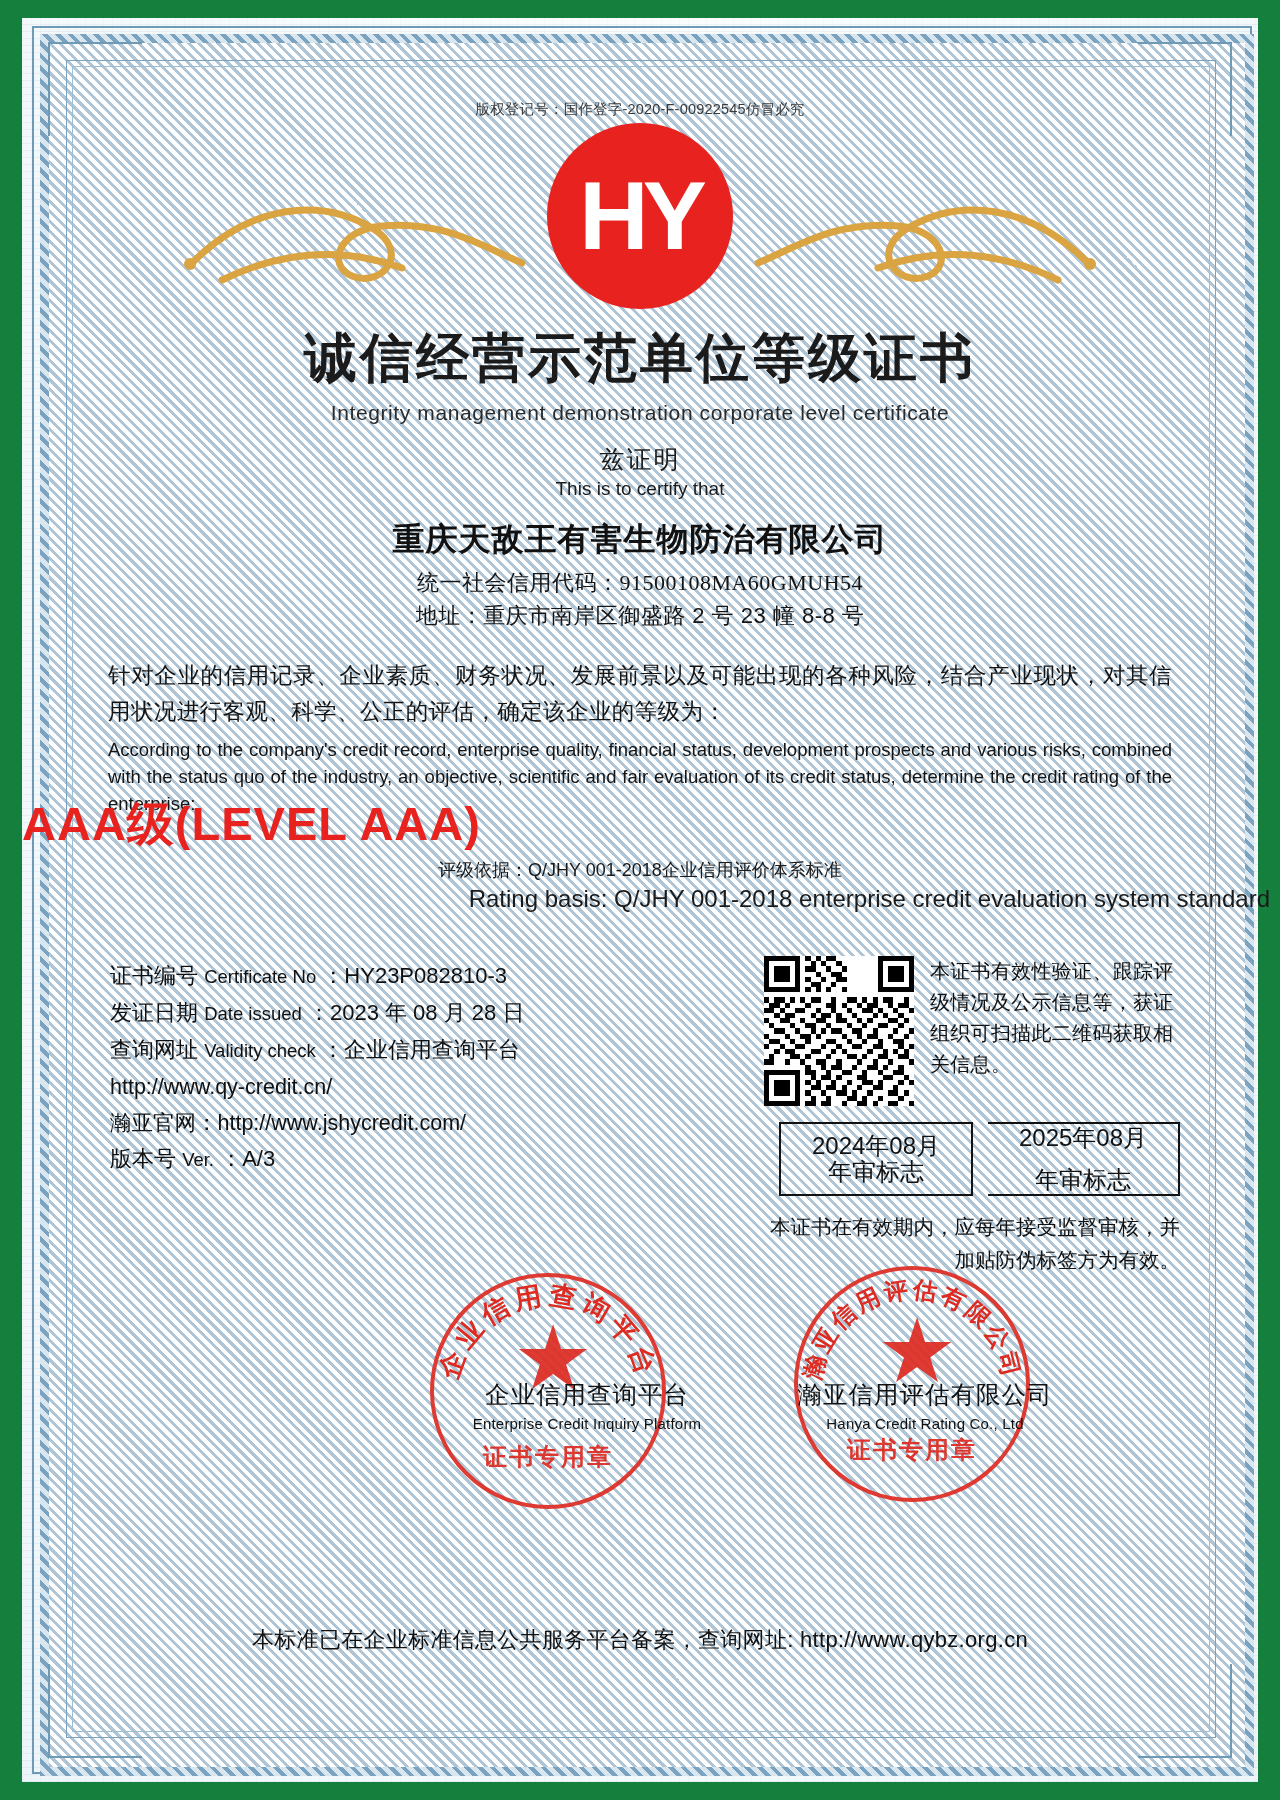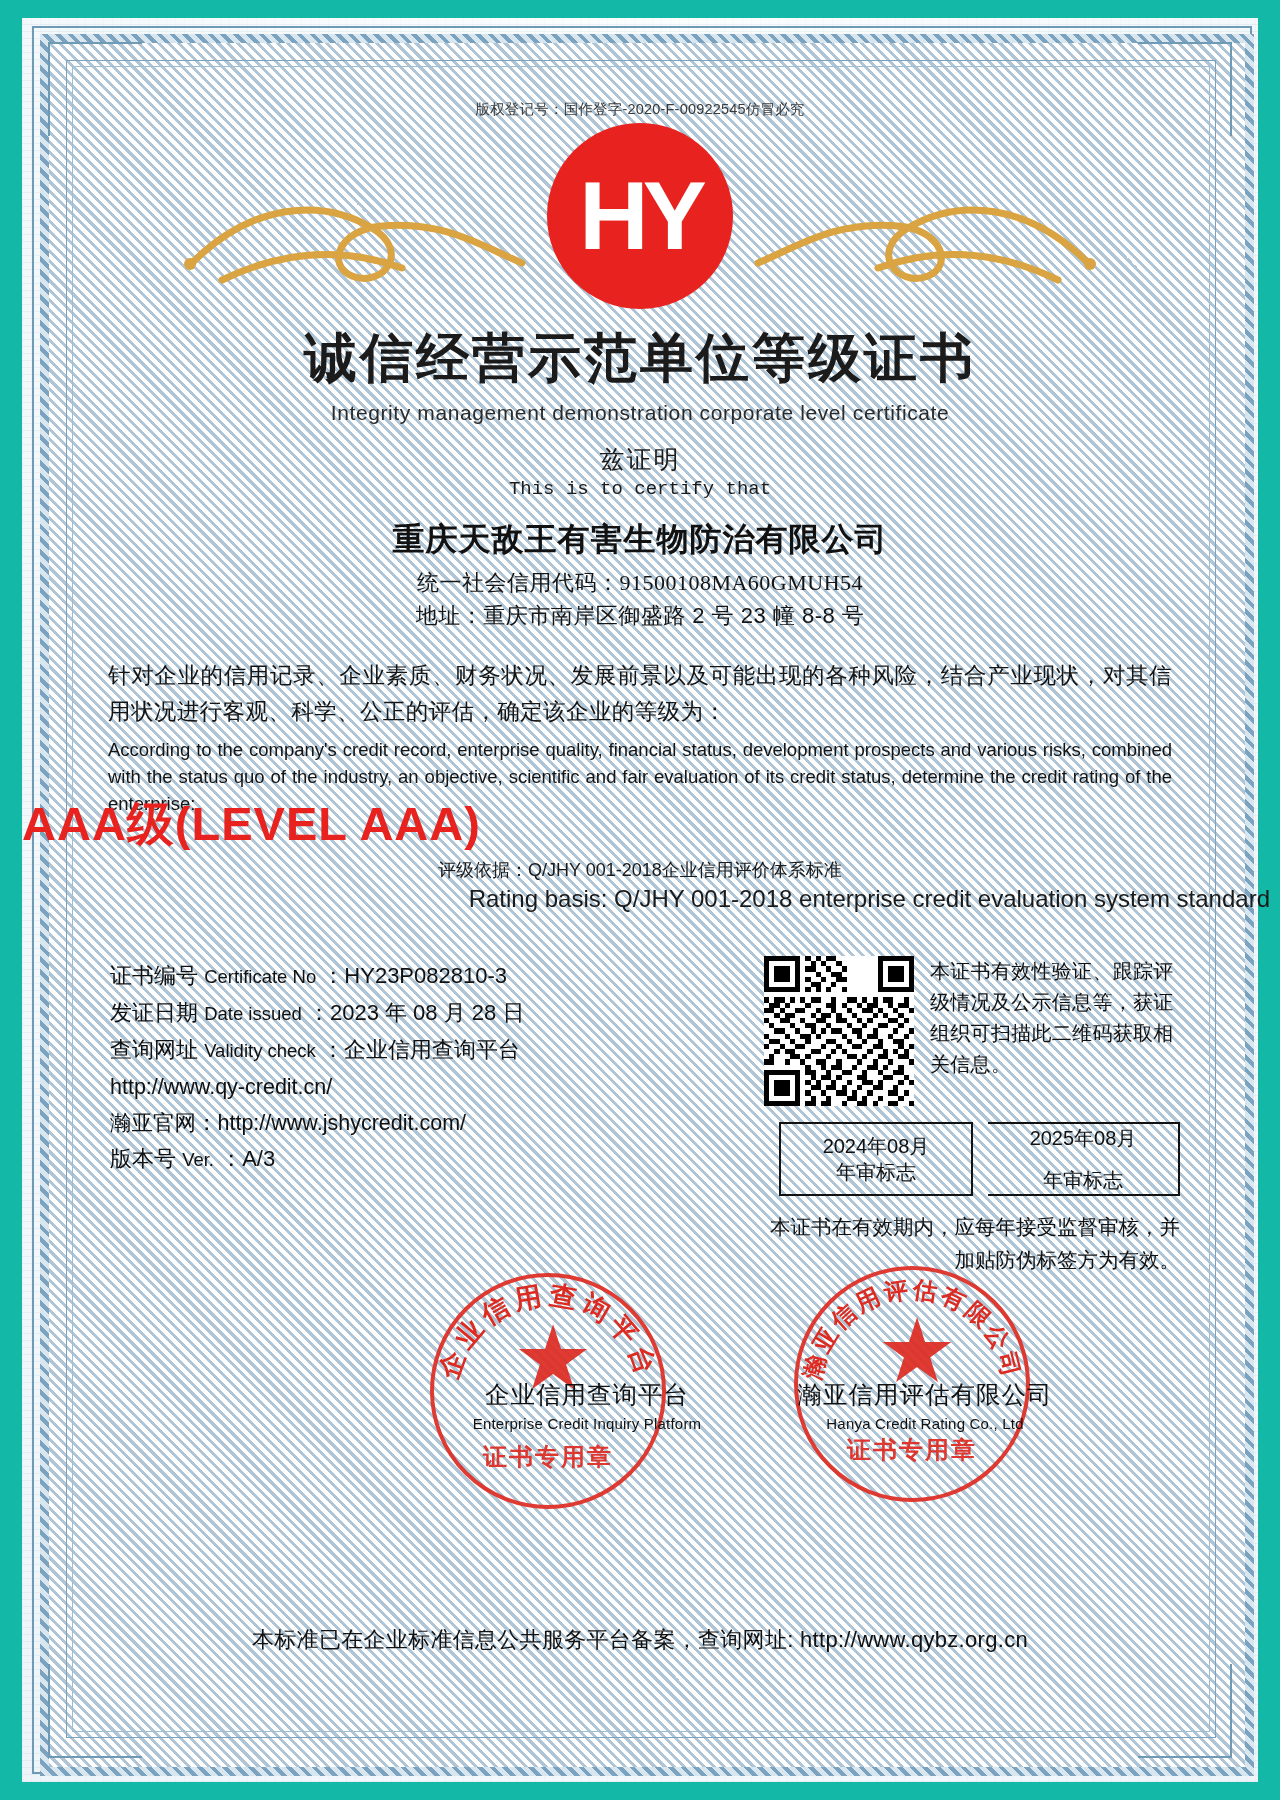--- a/index.html
+++ b/index.html
@@ -6,21 +6,21 @@
   body{
     width:1280px;height:1800px;
     background:#f2f2f2;
     font-family:"Liberation Sans", sans-serif;
     -webkit-font-smoothing:antialiased;
   }
   .page{
     position:relative;
     width:1280px;height:1800px;
     overflow:hidden;
-    background:#14b8a6;
+    background:#15803d;
   }
   
   .cert{
     position:absolute;
     left:22px;top:18px;
     width:1236px;height:1764px;
     background:
       repeating-linear-gradient(0deg, rgba(120,160,190,0.11) 0px, rgba(120,160,190,0.11) 1px, rgba(255,255,255,0) 1px, rgba(255,255,255,0) 7px),
       repeating-linear-gradient(90deg, rgba(120,160,190,0.05) 0px, rgba(120,160,190,0.05) 1px, rgba(255,255,255,0) 1px, rgba(255,255,255,0) 9px),
       radial-gradient(ellipse at 50% 28%, #ffffff 0%, #f7fbfd 45%, #eef5f9 100%);
@@ -99,21 +99,21 @@
   .title-en{
     position:absolute;top:383px;left:0;width:100%;
     text-align:center;font-size:21px;color:#2a2a2a;letter-spacing:.6px;
   }
   .certify-cn{
     position:absolute;top:425px;left:0;width:100%;
     text-align:center;font-size:25px;color:#1b1b1b;letter-spacing:2px;
   }
   .certify-en{
     position:absolute;top:460px;left:0;width:100%;
-    text-align:center;font-size:19px;color:#1b1b1b;font-family:Liberation Mono, monospace;
+    text-align:center;font-size:19px;color:#1b1b1b;
   }
   .company{
     position:absolute;top:500px;left:0;width:100%;
     text-align:center;font-size:32px;font-weight:bold;color:#111;
     letter-spacing:1px;
   }
   .credit-code{
     position:absolute;top:550px;left:0;width:100%;
     text-align:center;font-size:22px;color:#151515;letter-spacing:.5px;font-family:Liberation Serif, serif;
   }
@@ -168,21 +168,21 @@
     position:absolute;left:908px;top:938px;width:250px;
     font-size:20px;line-height:31px;color:#111;letter-spacing:.3px;
   }
   .stamp-boxes{
     position:absolute;left:742px;top:1104px;width:416px;height:74px;
     display:flex;
   }
   .stamp-box{
     flex:1;border:2px solid #111;
     display:flex;flex-direction:column;align-items:center;justify-content:center;
-    font-size:20px;color:#111;line-height:26px;margin-left:15px;
+    font-size:24px;color:#111;line-height:26px;margin-left:15px;
   }
   .stamp-box + .stamp-box{border-left:none;gap:16px;}
   .annual-note{
     position:absolute;left:742px;top:1192px;width:416px;
     text-align:right;font-size:20.5px;line-height:33px;color:#111;
   }
 
   
   .seal{
     position:absolute;width:236px;height:236px;

